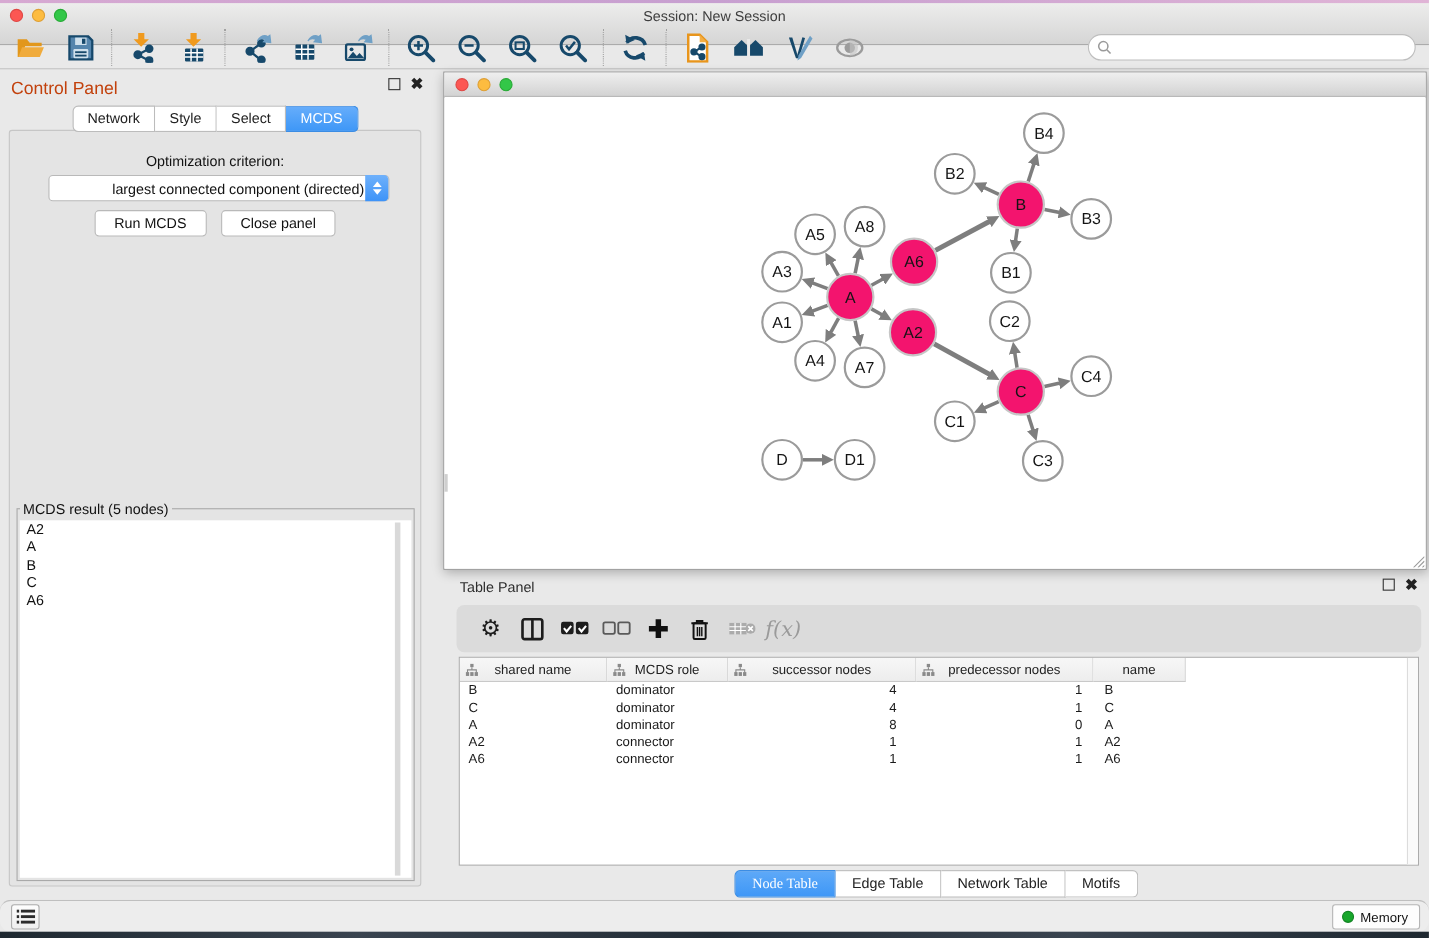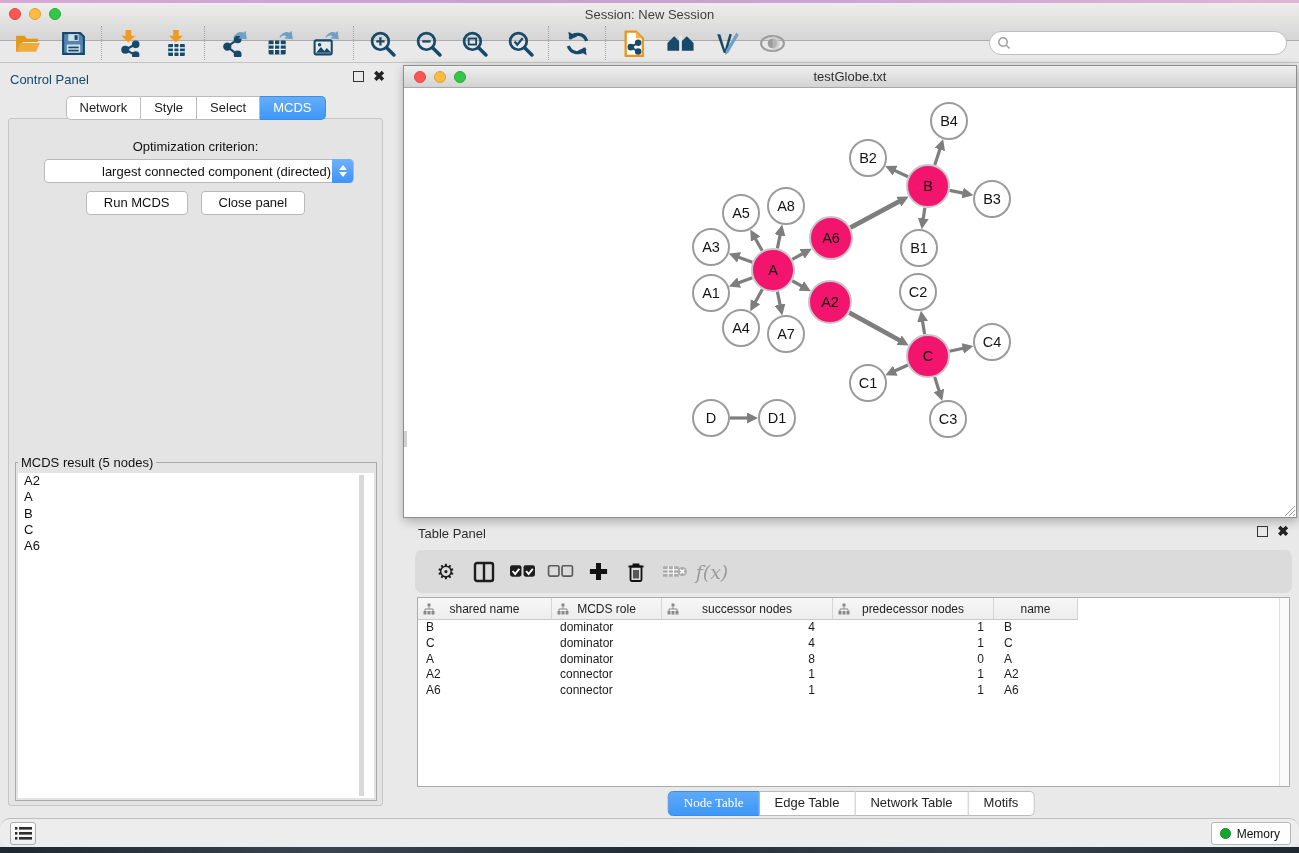--- a/index.html
+++ b/index.html
@@ -32,21 +32,21 @@
   .tb-btn { width:30px; height:30px; background:none; border:none; display:flex;
             align-items:center; justify-content:center; cursor:default; }
   .tb-btn svg { width:27px; height:27px; }
   .search-wrap { margin-left:auto; position:relative; width:298px; height:24px; }
   .search-wrap input { width:100%; height:100%; border:1px solid #bebebe; border-radius:12px;
             background:#fff; padding-left:26px; font-size:13px; outline:none; }
   .search-wrap .mag { position:absolute; left:8px; top:5px; width:14px; height:14px; }
 
   
   .control-panel { position:absolute; left:0; top:63px; width:391px; height:755px; }
-  .cp-header-title { position:absolute; left:10px; top:9px; font-size:13px; color:#0c4a6e; }
+  .cp-header-title { position:absolute; left:10px; top:9px; font-size:16px; color:#c2410c; }
   .panel-icons { position:absolute; right:6px; top:8px; display:flex; gap:9px; align-items:center; }
   .float-ico { width:11px; height:11px; border:1.5px solid #333; background:transparent; }
   .close-ico { font-size:14px; font-weight:bold; color:#222; line-height:11px; }
 
   .cp-tabs { position:absolute; top:33px; left:50%; transform:translateX(-50%); display:flex; z-index:2; }
   .tab { font-size:13px; padding:3px 13px 4px; background:#fff; border:1px solid #bcbcbc;
          border-left:none; color:#222; white-space:nowrap; }
   .tab:first-child { border-left:1px solid #bcbcbc; border-radius:5px 0 0 5px; }
   .tab:last-child { border-radius:0 5px 5px 0; }
   .tab.selected { background:linear-gradient(#66adfb,#3e97f7); border-color:#3c8de4; color:#fff; }
@@ -336,21 +336,20 @@
   </div>
 </div>
 
 <div class="network-window">
   <div class="nw-titlebar">
     <div class="lights">
       <span class="light red"></span>
       <span class="light yellow"></span>
       <span class="light green"></span>
     </div>
-    <div class="nw-title">testGlobe.txt</div>
   </div>
   <svg class="nw-canvas" id="graph-canvas" viewBox="0 0 892 428">
       <defs>
         <marker id="arw" markerUnits="userSpaceOnUse" markerWidth="12" markerHeight="11" refX="2" refY="5.5" orient="auto">
           <path d="M0 0L11 5.5L0 11Z" fill="#7E7E7E"></path>
         </marker>
       </defs>
       <line x1="348.3735431949815" y1="188.6517501050875" x2="333.25185411547807" y2="194.26140895716136" stroke="#7E7E7E" stroke-width="3.2" marker-end="url(#arw)"></line>
       <line x1="388.1836432784806" y1="191.76976464756805" x2="398.9685026530501" y2="197.8244225420632" stroke="#7E7E7E" stroke-width="3.2" marker-end="url(#arw)"></line>
       <line x1="348.3735431949815" y1="173.3482498949125" x2="333.25185411547807" y2="167.73859104283864" stroke="#7E7E7E" stroke-width="3.2" marker-end="url(#arw)"></line>

